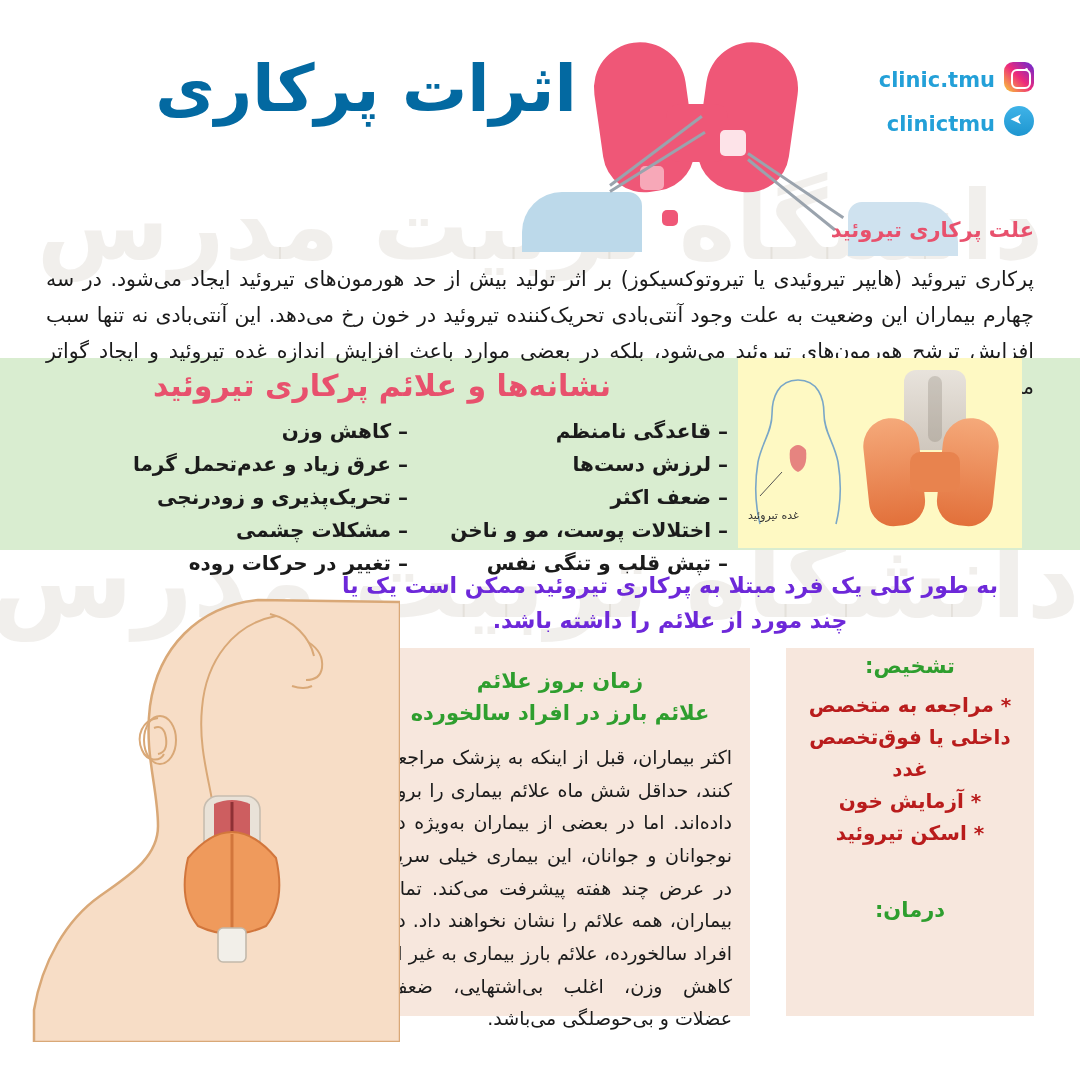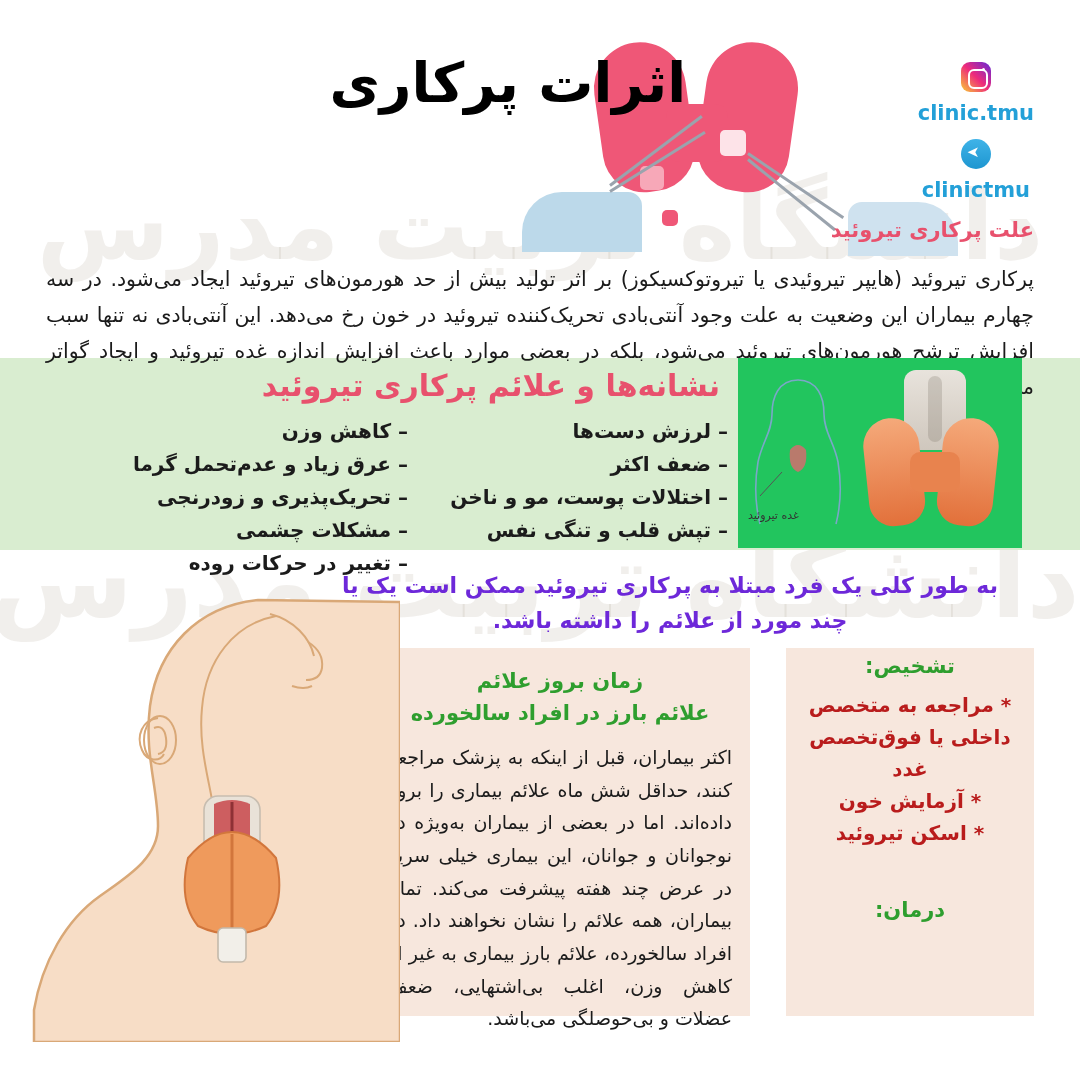--- a/index.html
+++ b/index.html
@@ -30,21 +30,21 @@
 
   
   .header {
     position:absolute; top:0; left:0; width:1080px; height:215px;
     z-index:3;
   }
   .social {
     position:absolute; top:62px; right:46px;
     display:flex; flex-direction:column; gap:14px;
   }
-  .social-row { display:flex; align-items:center; gap:9px;flex-direction:column; }
+  .social-row { display:flex; align-items:flex-end; gap:9px; }
   .ig-icon {
     width:30px;height:30px;border-radius:9px;
     background:linear-gradient(45deg,#f9ce34,#ee2a7b,#6228d7);
     position:relative;
   }
   .ig-icon::before{
     content:""; position:absolute; left:7px; top:7px; width:16px;height:16px;
     border:2.4px solid #fff; border-radius:6px;
   }
   .ig-icon::after{
@@ -59,22 +59,22 @@
   .tg-icon::before{
     content:"➤"; position:absolute; color:#fff; font-size:15px;
     left:6px; top:4px; transform:scaleX(-1);
   }
   .social-label { font-size:21px; color:#23a0d8; font-weight:bold; direction:ltr; }
 
   .title-wrap {
     position:absolute; top:52px; left:46px; text-align:left; width:640px;
   }
   .title-main {
-    font-size:55px; font-weight:bold; color:#000000; line-height:1.15;
-    text-align:right; direction:rtl;
+    font-size:65px; font-weight:bold; color:#0369a1; line-height:1.15;
+    text-align:center; direction:rtl;
   }
   .title-sub {
     font-size:50px; font-weight:bold; color:#e8516d; line-height:1.2;
     margin-top:2px; text-align:left; direction:rtl; padding-left:190px;
   }
 
   
   .thyroid-art {
     position:absolute; top:34px; right:200px; width:300px; height:185px;
   }
@@ -121,21 +121,21 @@
     z-index:3;
   }
 
   
   .green-band {
     position:absolute; top:358px; left:0; width:1080px; height:192px;
     background:#d9edd0; z-index:2;
   }
   .symptom-img {
     position:absolute; top:358px; right:58px; width:284px; height:190px;
-    background:#22c55e; z-index:3; overflow:hidden;
+    background:#fef9c3; z-index:3; overflow:hidden;
   }
   .neck-outline {
     position:absolute; left:14px; top:18px; width:92px; height:150px;
   }
   .neck-outline svg { width:100%; height:100%; }
   .gland-label {
     position:absolute; left:10px; bottom:26px; font-size:11px; color:#333;
   }
   .gland-3d {
     position:absolute; left:110px; top:8px; width:170px; height:176px;
@@ -156,21 +156,21 @@
     position:absolute; left:56px; top:4px; width:62px; height:80px;
     background:linear-gradient(180deg,#e8e3dc,#cfc7bd); border-radius:12px;
   }
   .trachea::after{
     content:""; position:absolute; left:24px; top:6px; width:14px;height:66px;
     background:rgba(120,110,100,0.25); border-radius:8px;
   }
 
   .symptoms-title {
     position:absolute; top:368px; right:360px; width:676px;
-    text-align:right; font-size:30px; font-weight:bold; color:#e8516d; z-index:3;
+    text-align:center; font-size:30px; font-weight:bold; color:#e8516d; z-index:3;
   }
   .sym-col {
     position:absolute; top:415px; font-size:20px; font-weight:bold;
     color:#1b1b1b; line-height:1.65; z-index:3;
   }
   .sym-col.right { right:672px; width:320px; text-align:right; }
   .sym-col.left  { right:352px; width:300px; text-align:right; }
 
   
   .general-note {
@@ -274,20 +274,21 @@
 
 <div class="sym-col right">
   <div>– کاهش وزن</div>
   <div>– عرق زیاد و عدم‌تحمل گرما</div>
   <div>– تحریک‌پذیری و زودرنجی</div>
   <div>– مشکلات چشمی</div>
   <div>– تغییر در حرکات روده</div>
 </div>
 
 <div class="sym-col left">
+  <div>– قاعدگی نامنظم</div>
   <div>– لرزش دست‌ها</div>
   <div>– ضعف اکثر</div>
   <div>– اختلالات پوست، مو و ناخن</div>
   <div>– تپش قلب و تنگی نفس</div>
 </div>
 
 <div class="general-note">به طور کلی یک فرد مبتلا به پرکاری تیروئید ممکن است یک یا چند مورد از علائم را داشته باشد.</div>
 
 <div class="box-diag">
   <div class="bx-title">تشخیص:</div>

